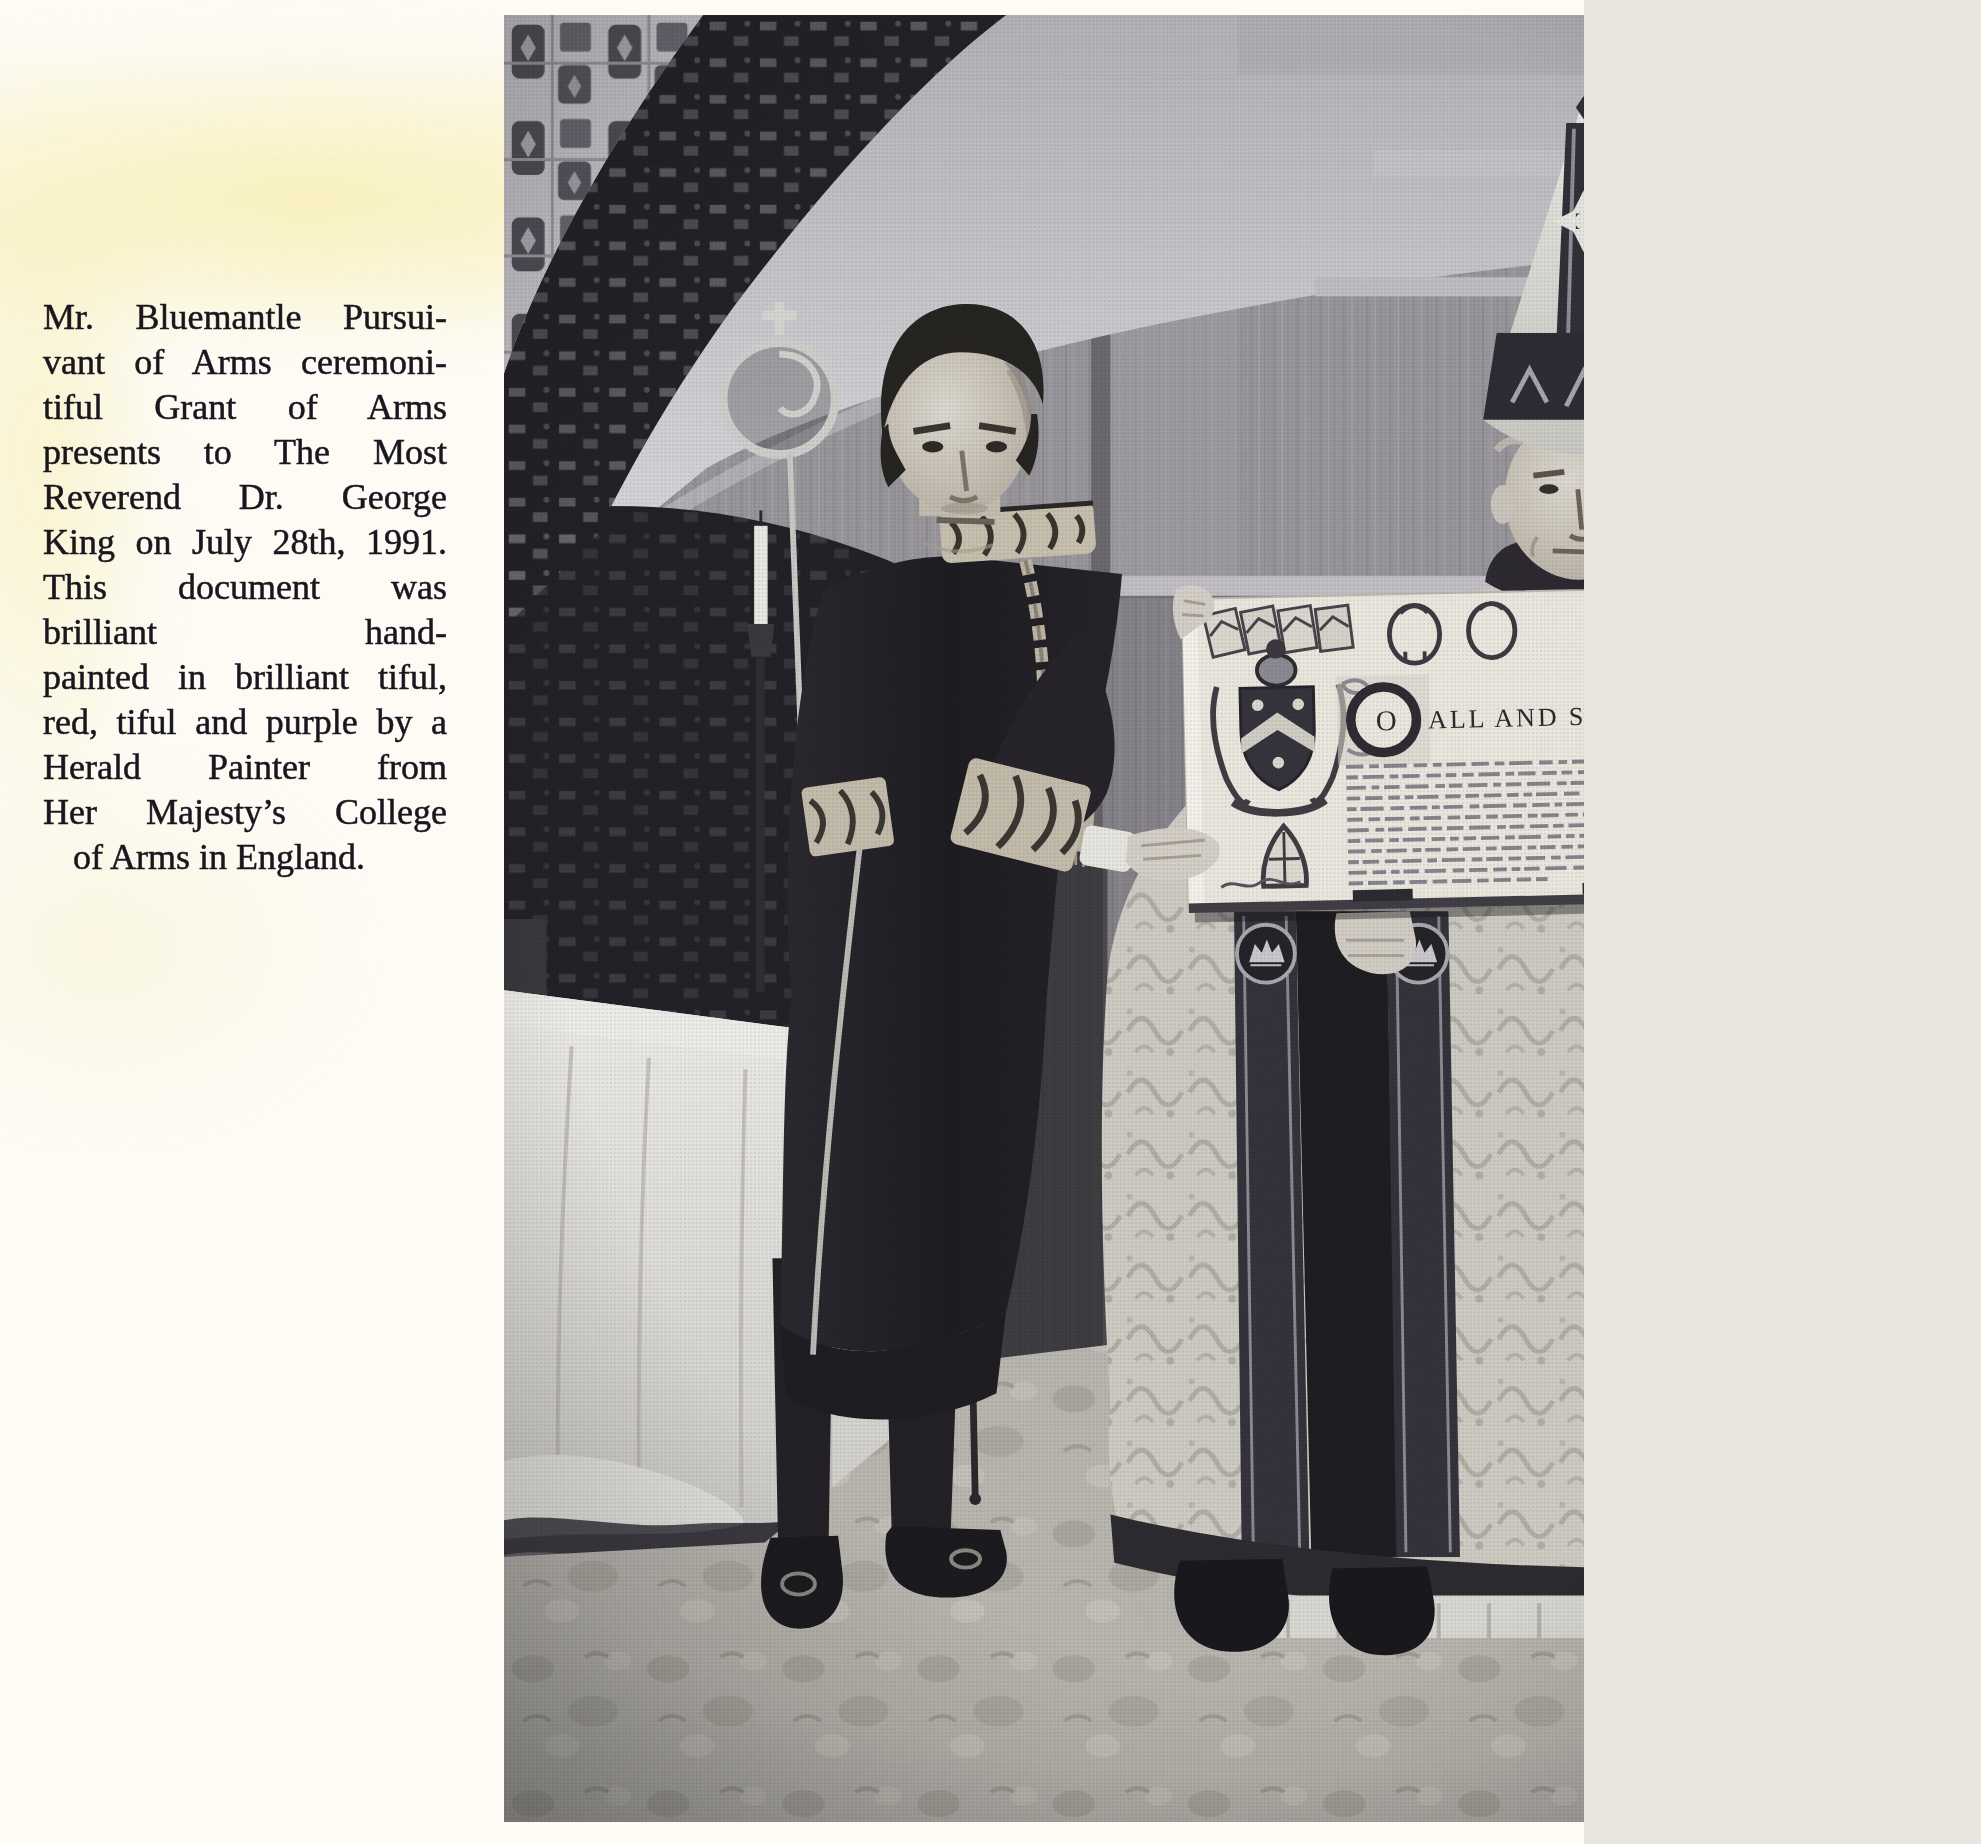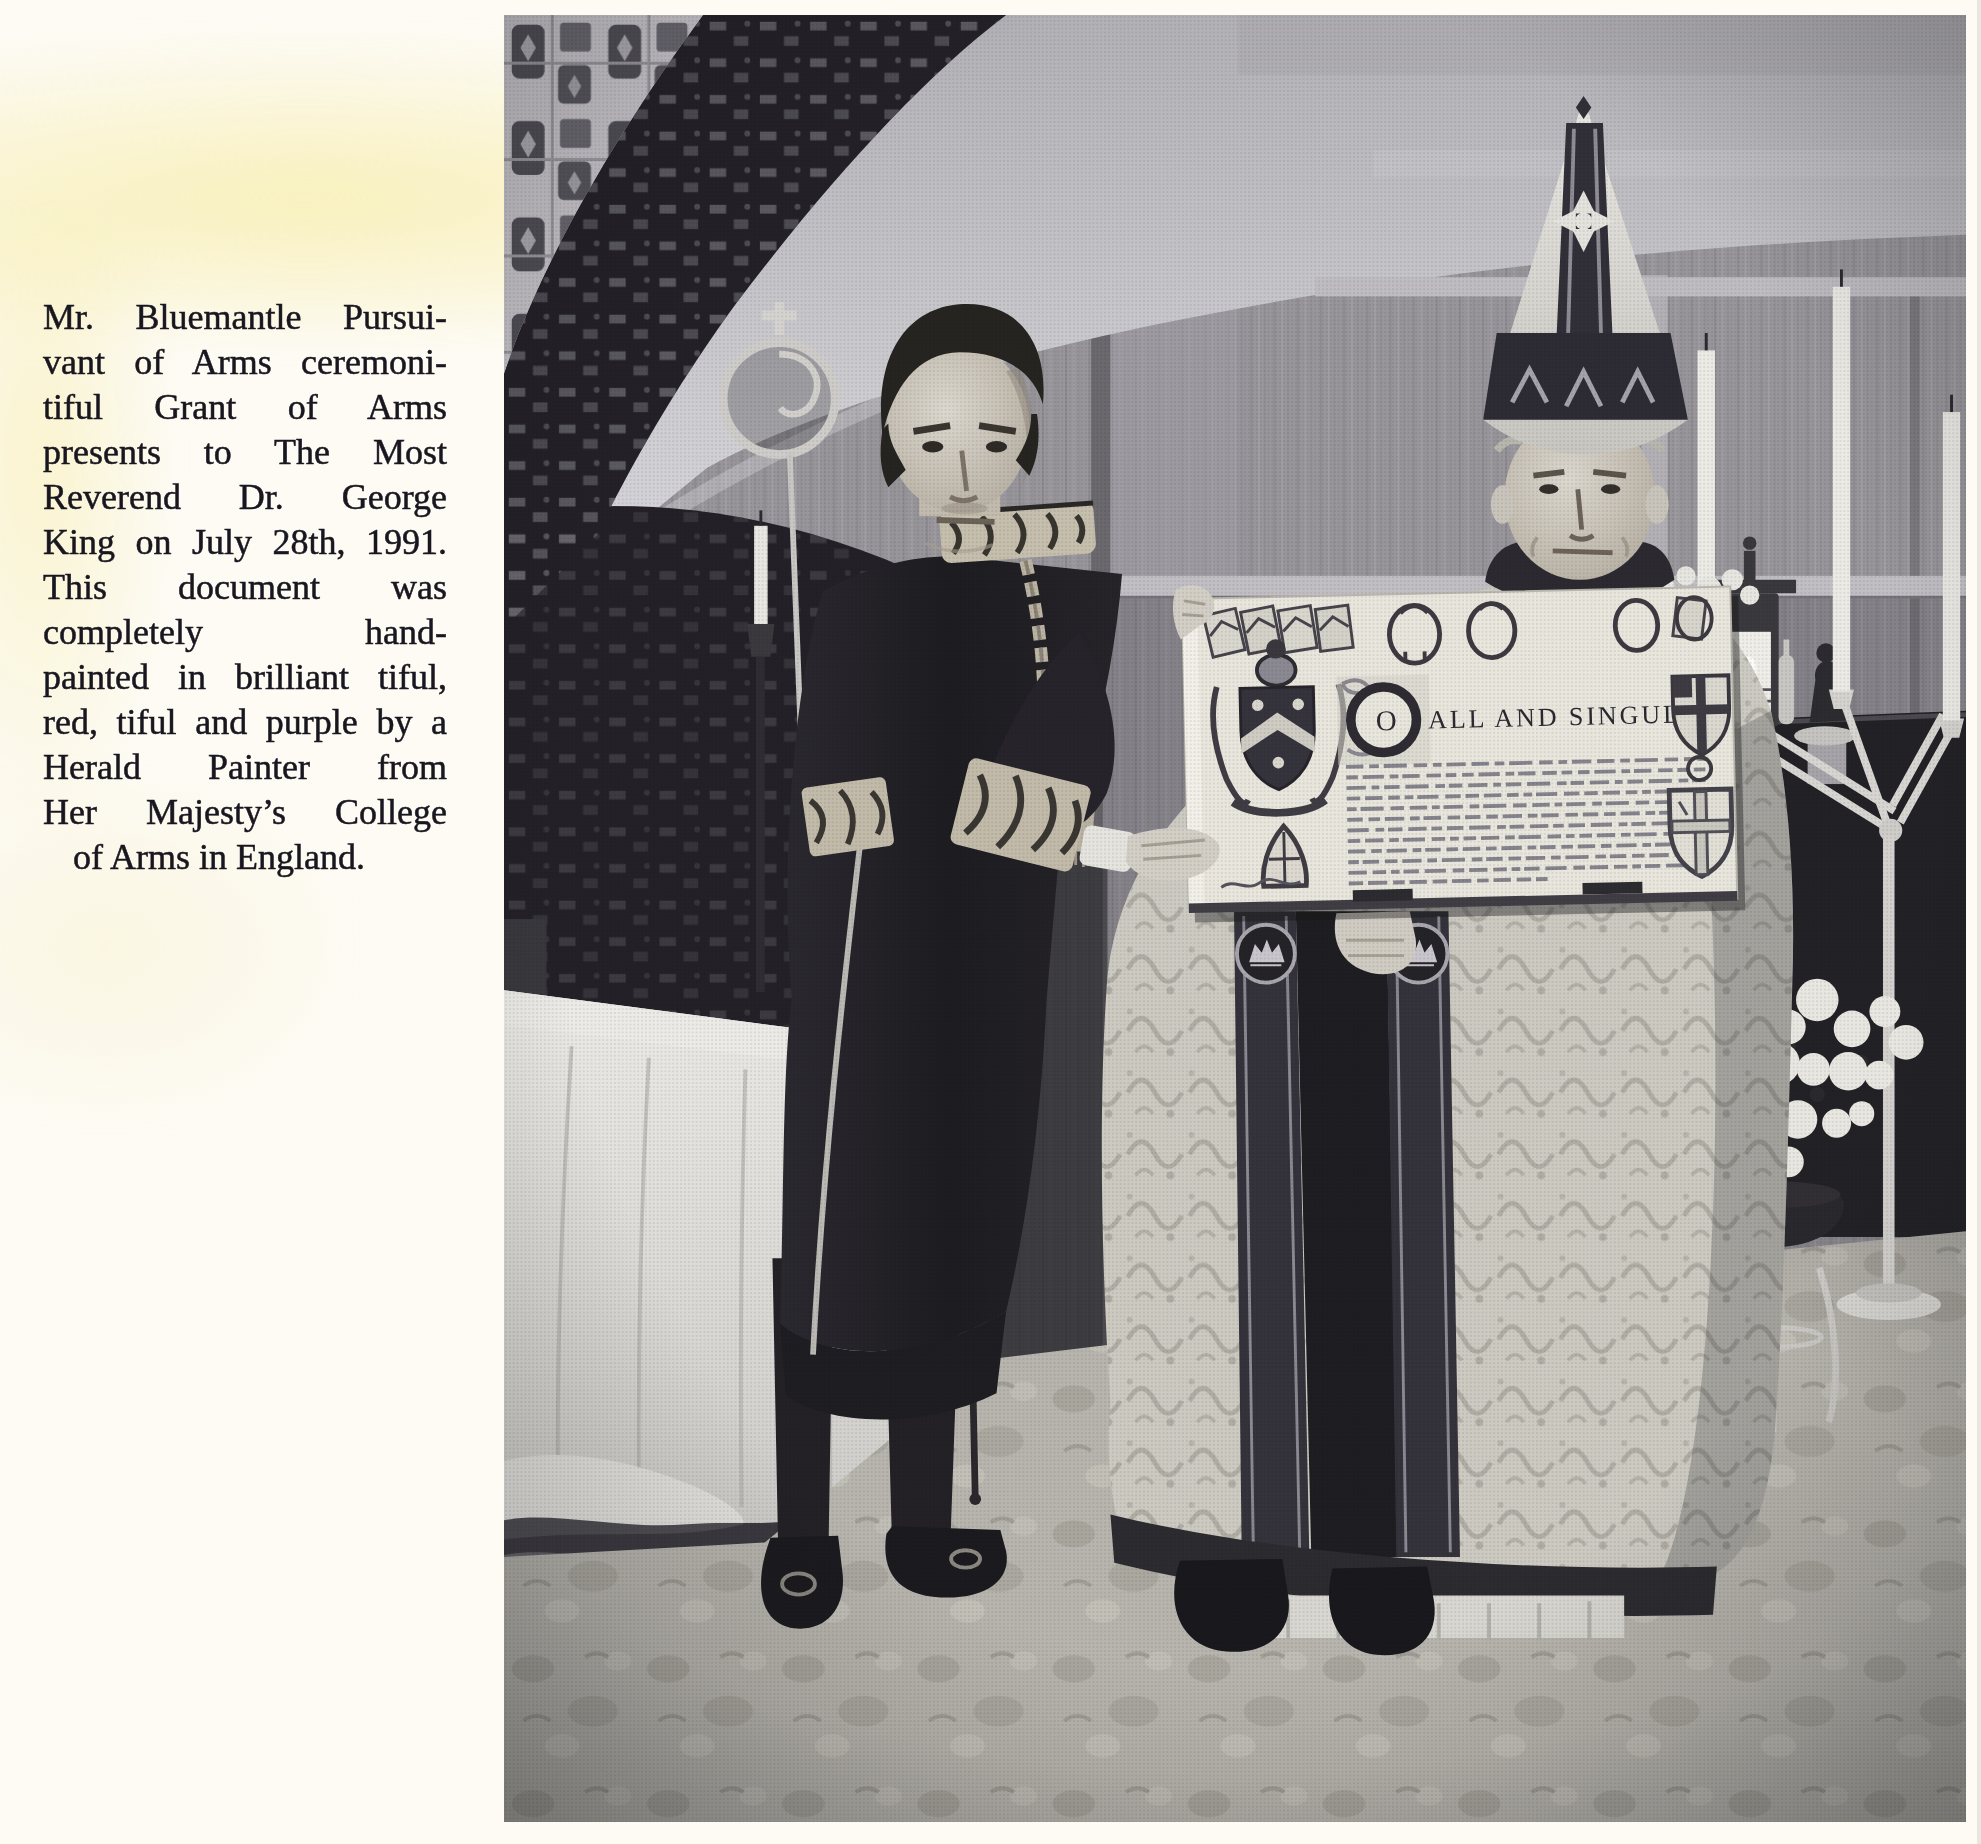--- a/index.html
+++ b/index.html
@@ -1,16 +1,16 @@
 <!DOCTYPE html>
 <html><head>
 <meta charset="utf-8">
 <style>
   html,body{margin:0;padding:0;background:#e8e6df;}
-  .page{position:relative;width:1977px;height:1844px;background:#fdfbf4;overflow:hidden;
+  .page{position:relative;width:1584px;height:1844px;background:#fdfbf4;overflow:hidden;
         font-family:"Liberation Serif", serif;}
   .wash{position:absolute;pointer-events:none;filter:blur(21px);}
   .wash1{left:-116px;top:39px;width:1207px;height:290px;
          background:radial-gradient(ellipse at 35% 55%, rgba(247,236,168,.75), rgba(247,236,168,0) 72%);}
   .wash2{left:-87px;top:212px;width:251px;height:618px;
          background:radial-gradient(ellipse at 50% 40%, rgba(247,236,168,.5), rgba(247,236,168,0) 75%);}
   .wash3{left:-58px;top:772px;width:406px;height:348px;
          background:radial-gradient(ellipse at 40% 50%, rgba(246,238,190,.35), rgba(246,238,190,0) 75%);}
   .caption{position:absolute;left:43px;top:295px;width:404px;color:#18161f;
            font-size:36px;line-height:45px;-webkit-text-stroke:0.5px;}
@@ -32,21 +32,21 @@
   <div class="wash wash3"></div>
 
   <div class="caption">
     <div class="ln">Mr. Bluemantle Pursui-</div>
     <div class="ln">vant of Arms ceremoni-</div>
     <div class="ln">tiful Grant of Arms</div>
     <div class="ln">presents to The Most</div>
     <div class="ln">Reverend Dr. George</div>
     <div class="ln">King on July 28th, 1991.</div>
     <div class="ln">This document was</div>
-    <div class="ln">completely hand-</div>
+    <div class="ln">brilliant hand-</div>
     <div class="ln">painted in brilliant tiful,</div>
     <div class="ln">red, tiful and purple by a</div>
     <div class="ln">Herald Painter from</div>
     <div class="ln">Her Majesty’s College</div>
     <div class="ln last">of Arms in England.</div>
   </div>
 
   <div class="photo">
   <svg viewBox="0 0 1514 1875" preserveAspectRatio="none">
     <defs>

